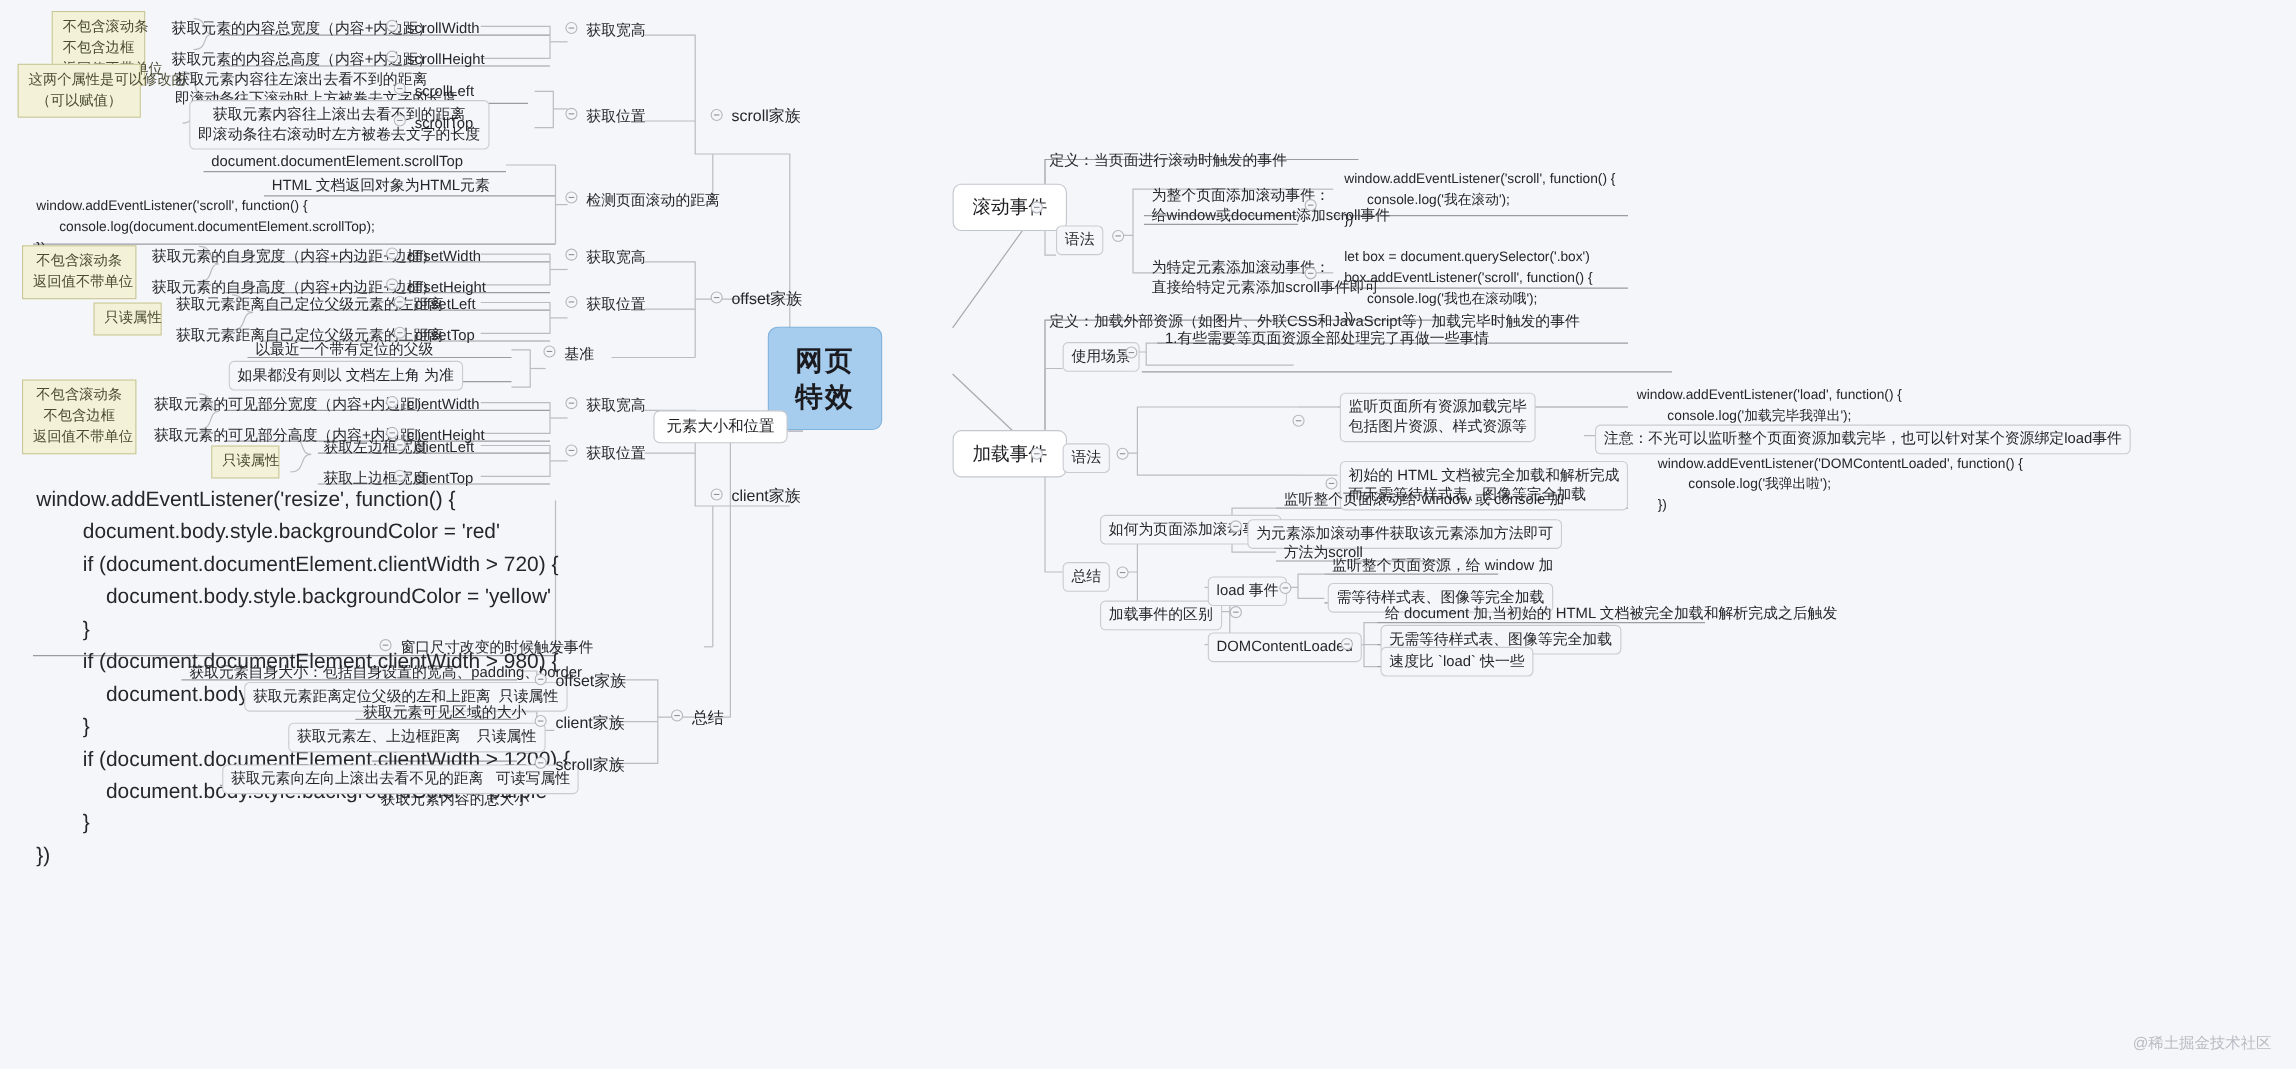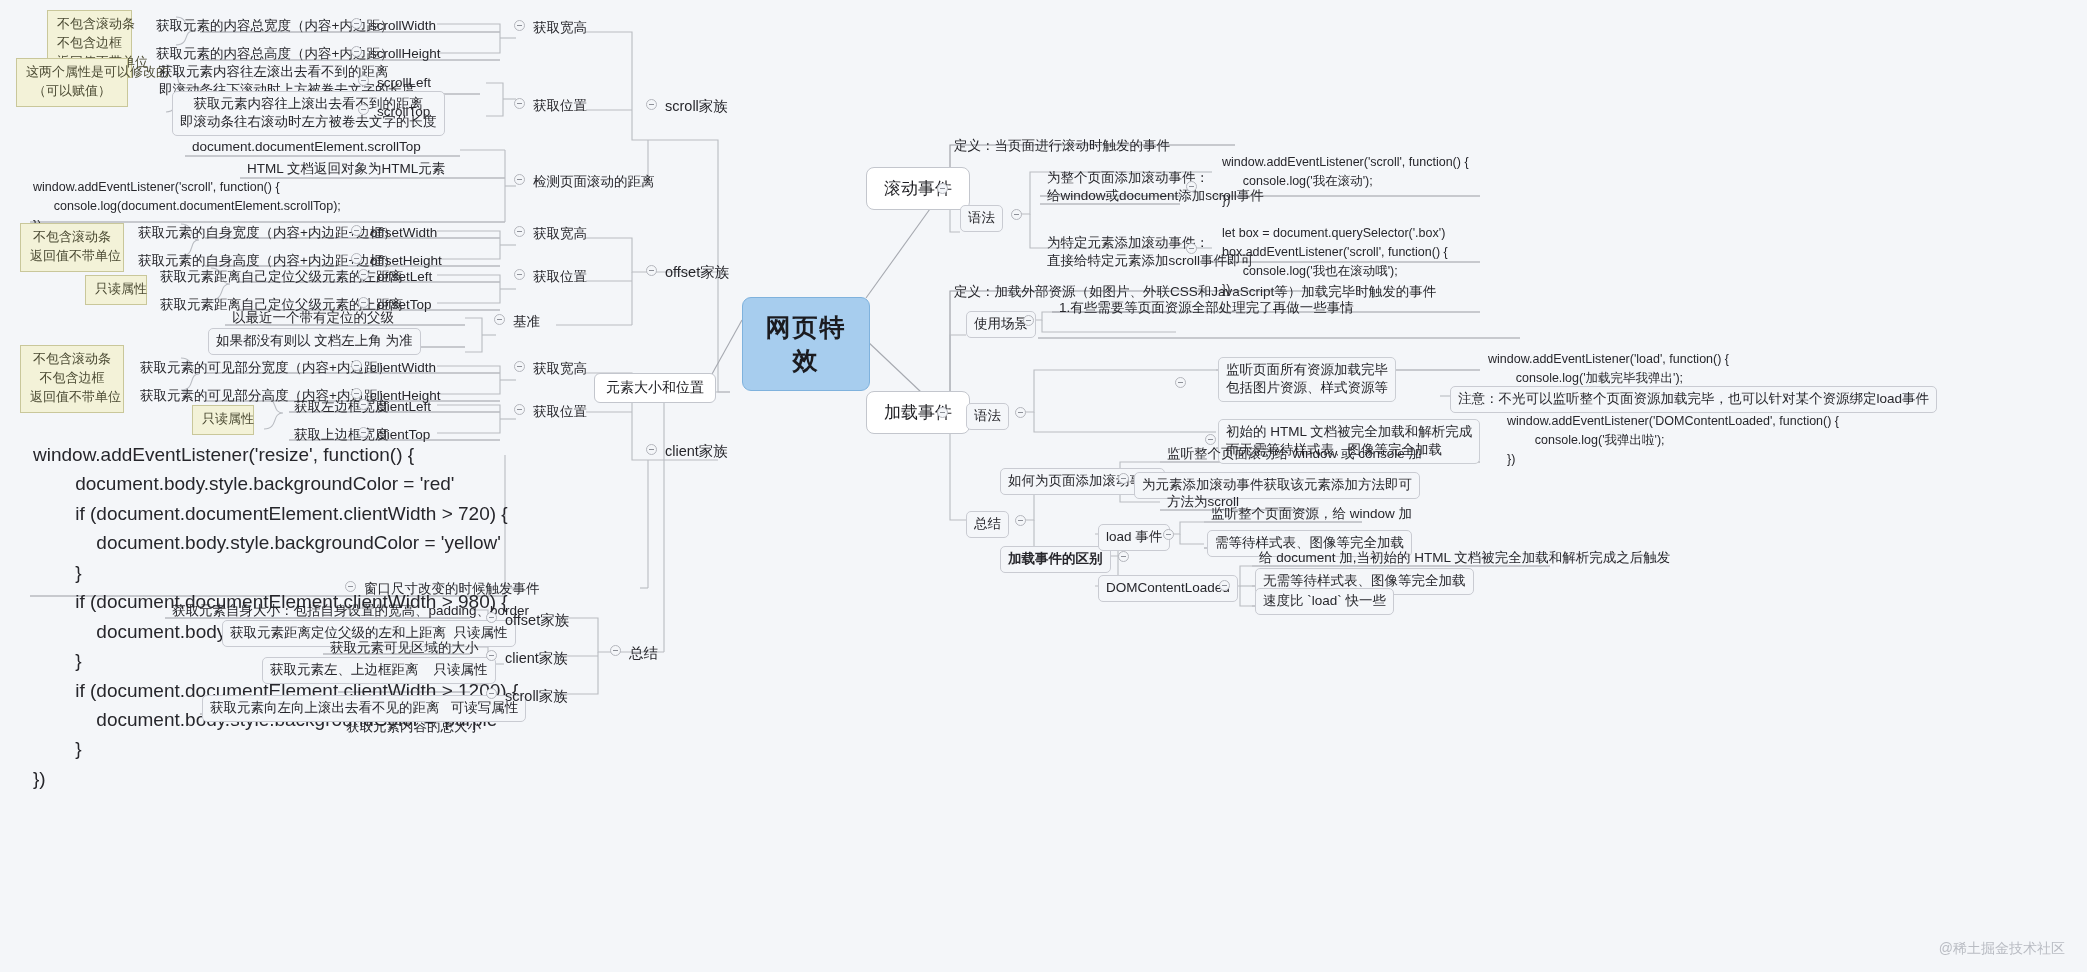--- a/index.html
+++ b/index.html
@@ -272,21 +272,21 @@
 
       <path d="M1224,586 H1240 V566 H1252"></path>
       <path d="M1240,586 V586 H1252"></path>
       <path d="M1240,586 V606 H1252"></path>
       <path d="M1252,566 H1550" stroke="#9a9ca3"></path>
       <path d="M1252,586 H1440" stroke="#9a9ca3"></path>
       <path d="M1252,606 H1330" stroke="#9a9ca3"></path>
     </g>
   </svg>
 
-  <div class="root-node" style="left:742px; top:297px; width:128px;">
+  <div class="root-node" style="left:698px; top:297px; width:104px;">
     <span>网页特效</span>
   </div>
 
   <div class="node callout" style="left:47px; top:10px; width:85px;"><span>不包含滚动条
 不包含边框
 返回值不带单位</span></div>
 
   <div class="node callout" style="left:16px; top:58px; width:112px;"><span>这两个属性是可以修改的
 （可以赋值）</span></div>
 
@@ -480,21 +480,21 @@
 
   <div class="node leaf boxed" style="left:966px; top:511px;"><span>总结</span></div>
   <div class="toggle" style="left:1015px; top:515px;"></div>
 
   <div class="node leaf boxed" style="left:1000px; top:468px;"><span>如何为页面添加滚动事件</span></div>
   <div class="toggle" style="left:1118px; top:473px;"></div>
   <div class="node leaf" style="left:1163px; top:444px;"><span>监听整个页面滚动给 window 或 console 加</span></div>
   <div class="node leaf boxed" style="left:1134px; top:472px;"><span>为元素添加滚动事件获取该元素添加方法即可</span></div>
   <div class="node leaf" style="left:1163px; top:492px;"><span>方法为scroll</span></div>
 
-  <div class="node leaf boxed" style="left:1000px; top:546px;font-weight:bold;"><span>加载事件的区别</span></div>
+  <div class="node leaf boxed" style="left:1000px; top:546px;"><span>加载事件的区别</span></div>
   <div class="toggle" style="left:1118px; top:551px;"></div>
 
   <div class="node leaf boxed" style="left:1098px; top:524px;"><span>load 事件</span></div>
   <div class="toggle" style="left:1163px; top:529px;"></div>
   <div class="node leaf" style="left:1207px; top:504px;"><span>监听整个页面资源，给 window 加</span></div>
   <div class="node leaf boxed" style="left:1207px; top:530px;"><span>需等待样式表、图像等完全加载</span></div>
 
   <div class="node leaf boxed" style="left:1098px; top:575px;"><span>DOMContentLoaded</span></div>
   <div class="toggle" style="left:1219px; top:580px;"></div>
   <div class="node leaf" style="left:1255px; top:548px;"><span>给 document 加,当初始的 HTML 文档被完全加载和解析完成之后触发</span></div>

